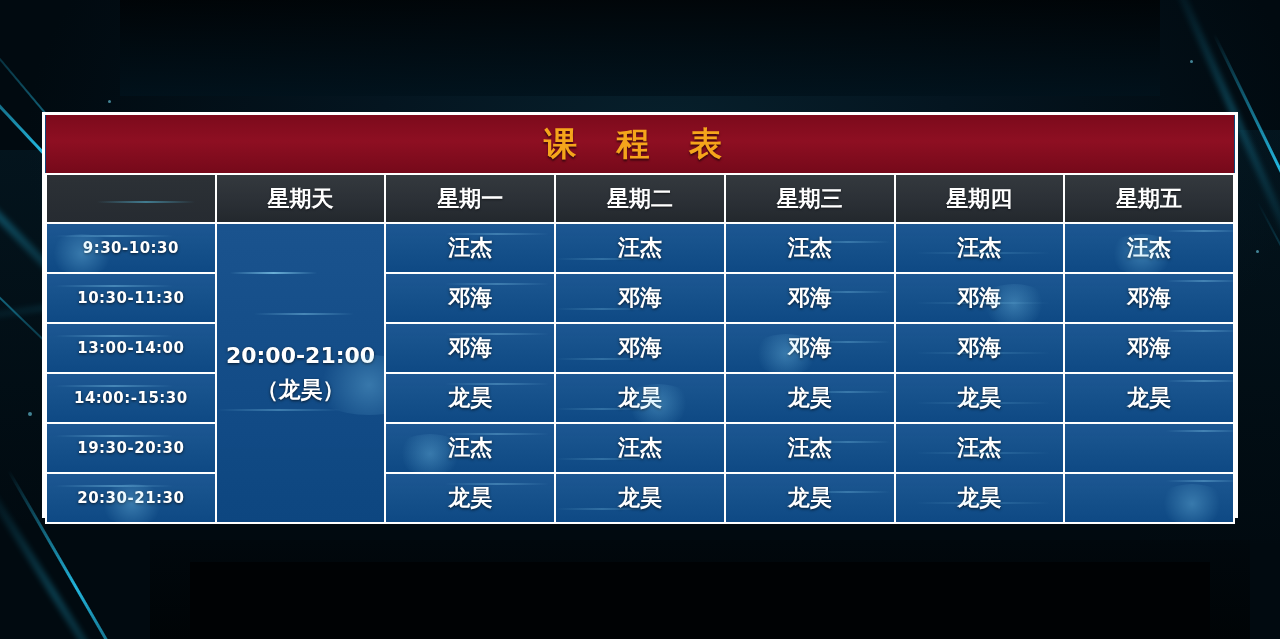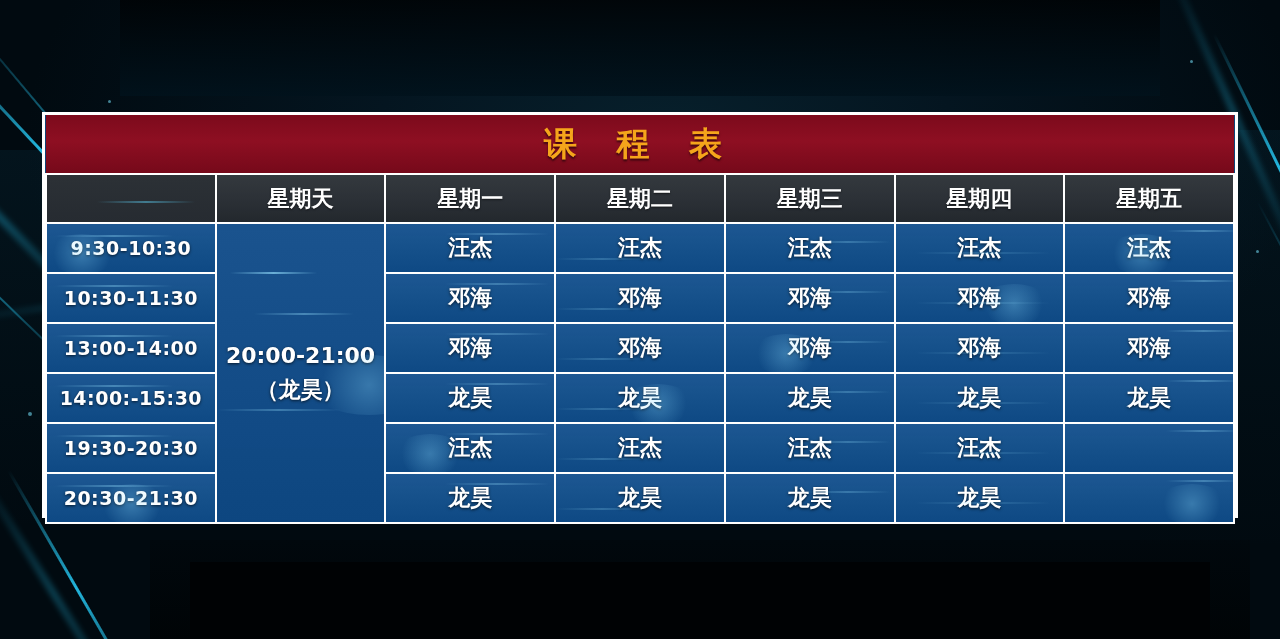--- a/index.html
+++ b/index.html
@@ -145,21 +145,21 @@
     height: 48px;
     background:
       linear-gradient(180deg, rgba(255,255,255,.06) 0%, rgba(0,0,0,.05) 100%),
       #0f4d8b;
     font-size: 22px;
     font-weight: bold;
     text-shadow: 0 1px 3px rgba(0,0,0,.7);
     overflow: hidden;
   }
   td.cell.time {
-    font-size: 19px;
+    font-size: 15px;
     letter-spacing: .5px;
     font-family: "DejaVu Sans", "Liberation Sans", sans-serif;
   }
   td.cell.merged {
     font-size: 22px;
     line-height: 1.55;
     background:
       linear-gradient(180deg, rgba(255,255,255,.05), rgba(0,0,0,.06)),
       #0e4a88;
     font-family: "DejaVu Sans", "Liberation Sans", sans-serif;

